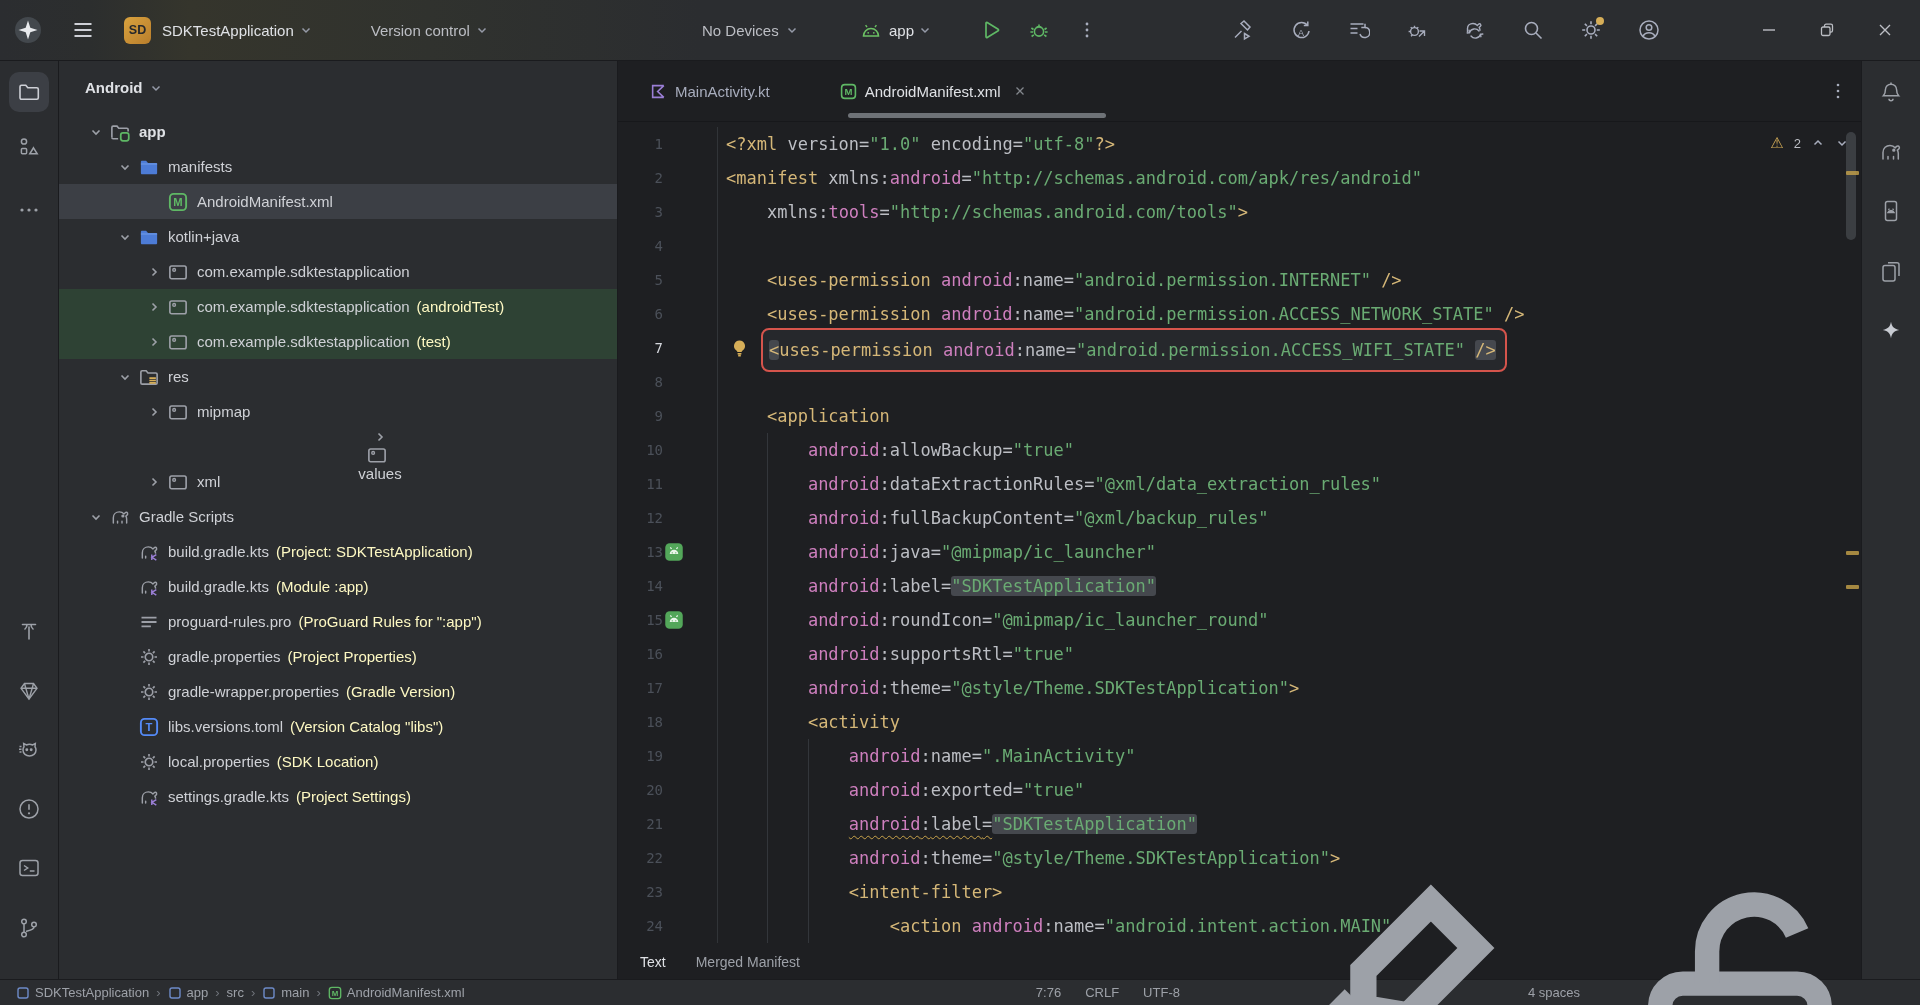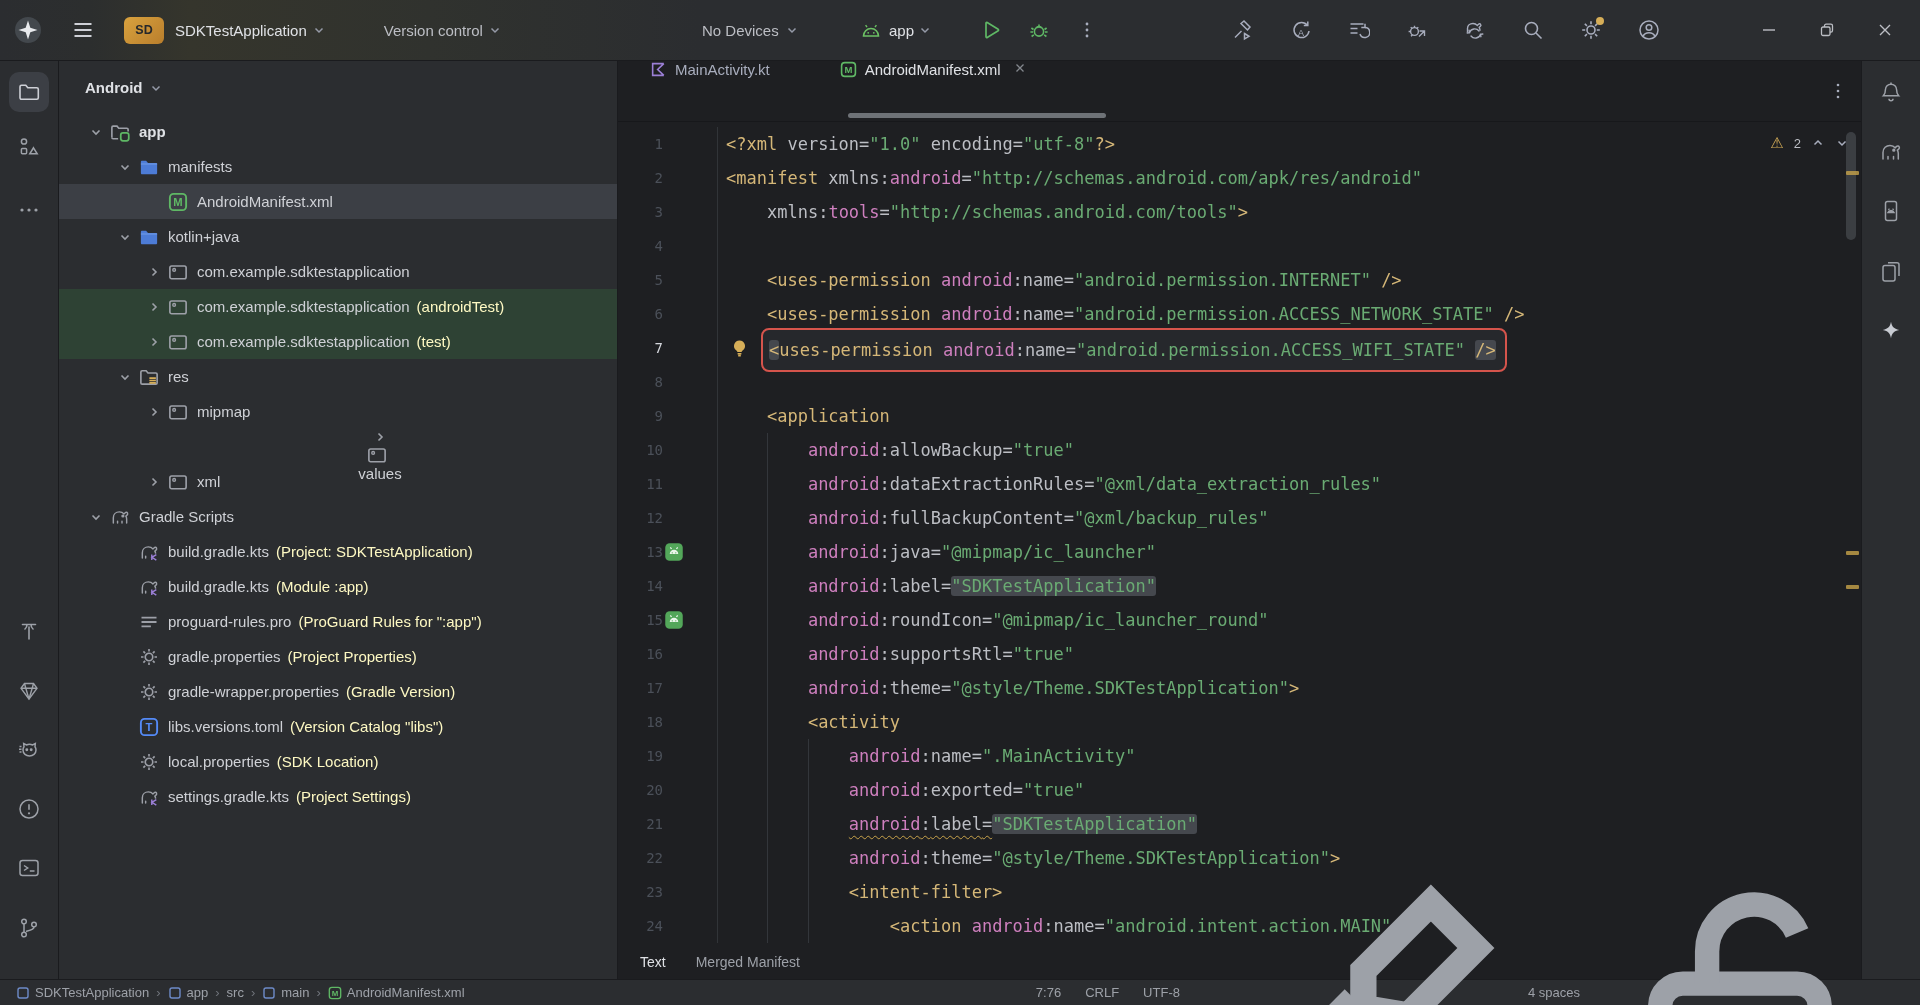--- a/index.html
+++ b/index.html
@@ -4,21 +4,21 @@
 <style>
 *{margin:0;padding:0;box-sizing:border-box}
 html,body{width:1920px;height:1005px;background:#1E1F22;font-family:"Liberation Sans",sans-serif;color:#BCBEC4;overflow:hidden}
 body{position:relative}
 .svgi{display:inline-block}.svgi svg{display:block;width:100%;height:100%}
 
 .toolbar{position:absolute;left:0;top:0;width:1920px;height:61px;background:linear-gradient(90deg,#2B2D30 0px,#2C2E2E 90px,#35352C 190px,#30322E 430px,#2B2D30 700px);border-bottom:1px solid #1A1B1E}
 .tb-left{position:absolute;left:0;top:0;height:60px;display:flex;align-items:center}
 .logo{width:28px;height:28px;margin-left:14px}
 .burger{width:22px;height:22px;margin-left:30px;cursor:pointer}
-.sd-badge{width:40px;height:27px;margin-left:30px;border-radius:6px;background:linear-gradient(135deg,#D9A23E,#B97E2C);color:#26282B;font-weight:bold;font-size:12.5px;display:flex;align-items:center;justify-content:center}
+.sd-badge{width:27px;height:27px;margin-left:30px;border-radius:6px;background:linear-gradient(135deg,#D9A23E,#B97E2C);color:#26282B;font-weight:bold;font-size:12.5px;display:flex;align-items:center;justify-content:center}
 .tb-title{margin-left:11px;font-size:15px;color:#DFE1E5;display:flex;align-items:center;gap:5px;cursor:pointer}
 .tb-vcs{margin-left:58px;font-size:15px;color:#BCBEC4;display:flex;align-items:center;gap:5px;cursor:pointer}
 .chev14{width:14px;height:14px;opacity:.85}
 .tb-devices{position:absolute;left:702px;top:0;height:60px;display:flex;align-items:center;gap:6px;font-size:15px;color:#BCBEC4;cursor:pointer}
 .tb-run{position:absolute;left:860px;top:0;height:60px;display:flex;align-items:center}
 .tb-run .andicon{width:22px;height:15px}
 .tb-run .cfg{margin-left:7px;font-size:15px;color:#DFE1E5}
 .tb-run .chev14{margin-left:4px}
 .icon22{width:22px;height:22px;cursor:pointer}
 .play{margin-left:48px}.debug{margin-left:26px}.kebab{margin-left:26px}
@@ -42,21 +42,21 @@
 .trow.green{background:#2E4234}
 .trow .chevslot{width:22px;height:16px;flex:none;display:flex;align-items:center;justify-content:center}
 .trow .chevslot .svgi{width:16px;height:16px}
 .trow .ticon{width:20px;height:20px;flex:none;margin:0 9px 0 3px}
 .trow .lab{color:#CFD1D6}
 .trow.bold .lab{font-weight:bold;color:#DFE1E5}
 .trow .suf{margin-left:7px;color:#fef9c3}
 
 .editor{position:absolute;left:618px;top:61px;width:1243px;height:918px;display:flex;flex-direction:column;background:#1E1F22}
 .tabbar{height:61px;flex:none;position:relative;display:flex;align-items:center;border-bottom:1px solid #17181B}
-.etab{height:100%;display:flex;align-items:flex-start;gap:8px;font-size:15px;color:#A8ADBD;padding:0 20px;cursor:pointer}
+.etab{height:100%;display:flex;align-items:center;gap:8px;font-size:15px;color:#A8ADBD;padding:0 20px;cursor:pointer}
 .etab .svgi{width:17px;height:17px}
 .etab.active{color:#DFE1E5}
 .etab .close{width:14px;height:14px;margin-left:4px;opacity:.8}
 .tab-underline{position:absolute;left:230px;bottom:3px;width:258px;height:5px;border-radius:3px;background:#6E7277}
 .tab-kebab{position:absolute;right:12px;top:19px;width:22px;height:22px;cursor:pointer}
 
 .code-pane{flex:1;position:relative;overflow:hidden;padding-top:5px}
 .ig{position:absolute;width:1px;background:#33363B}
 .cl{display:flex;height:34px;position:relative}
 .gut{width:100px;flex:none;position:relative;border-right:1px solid #313438}

